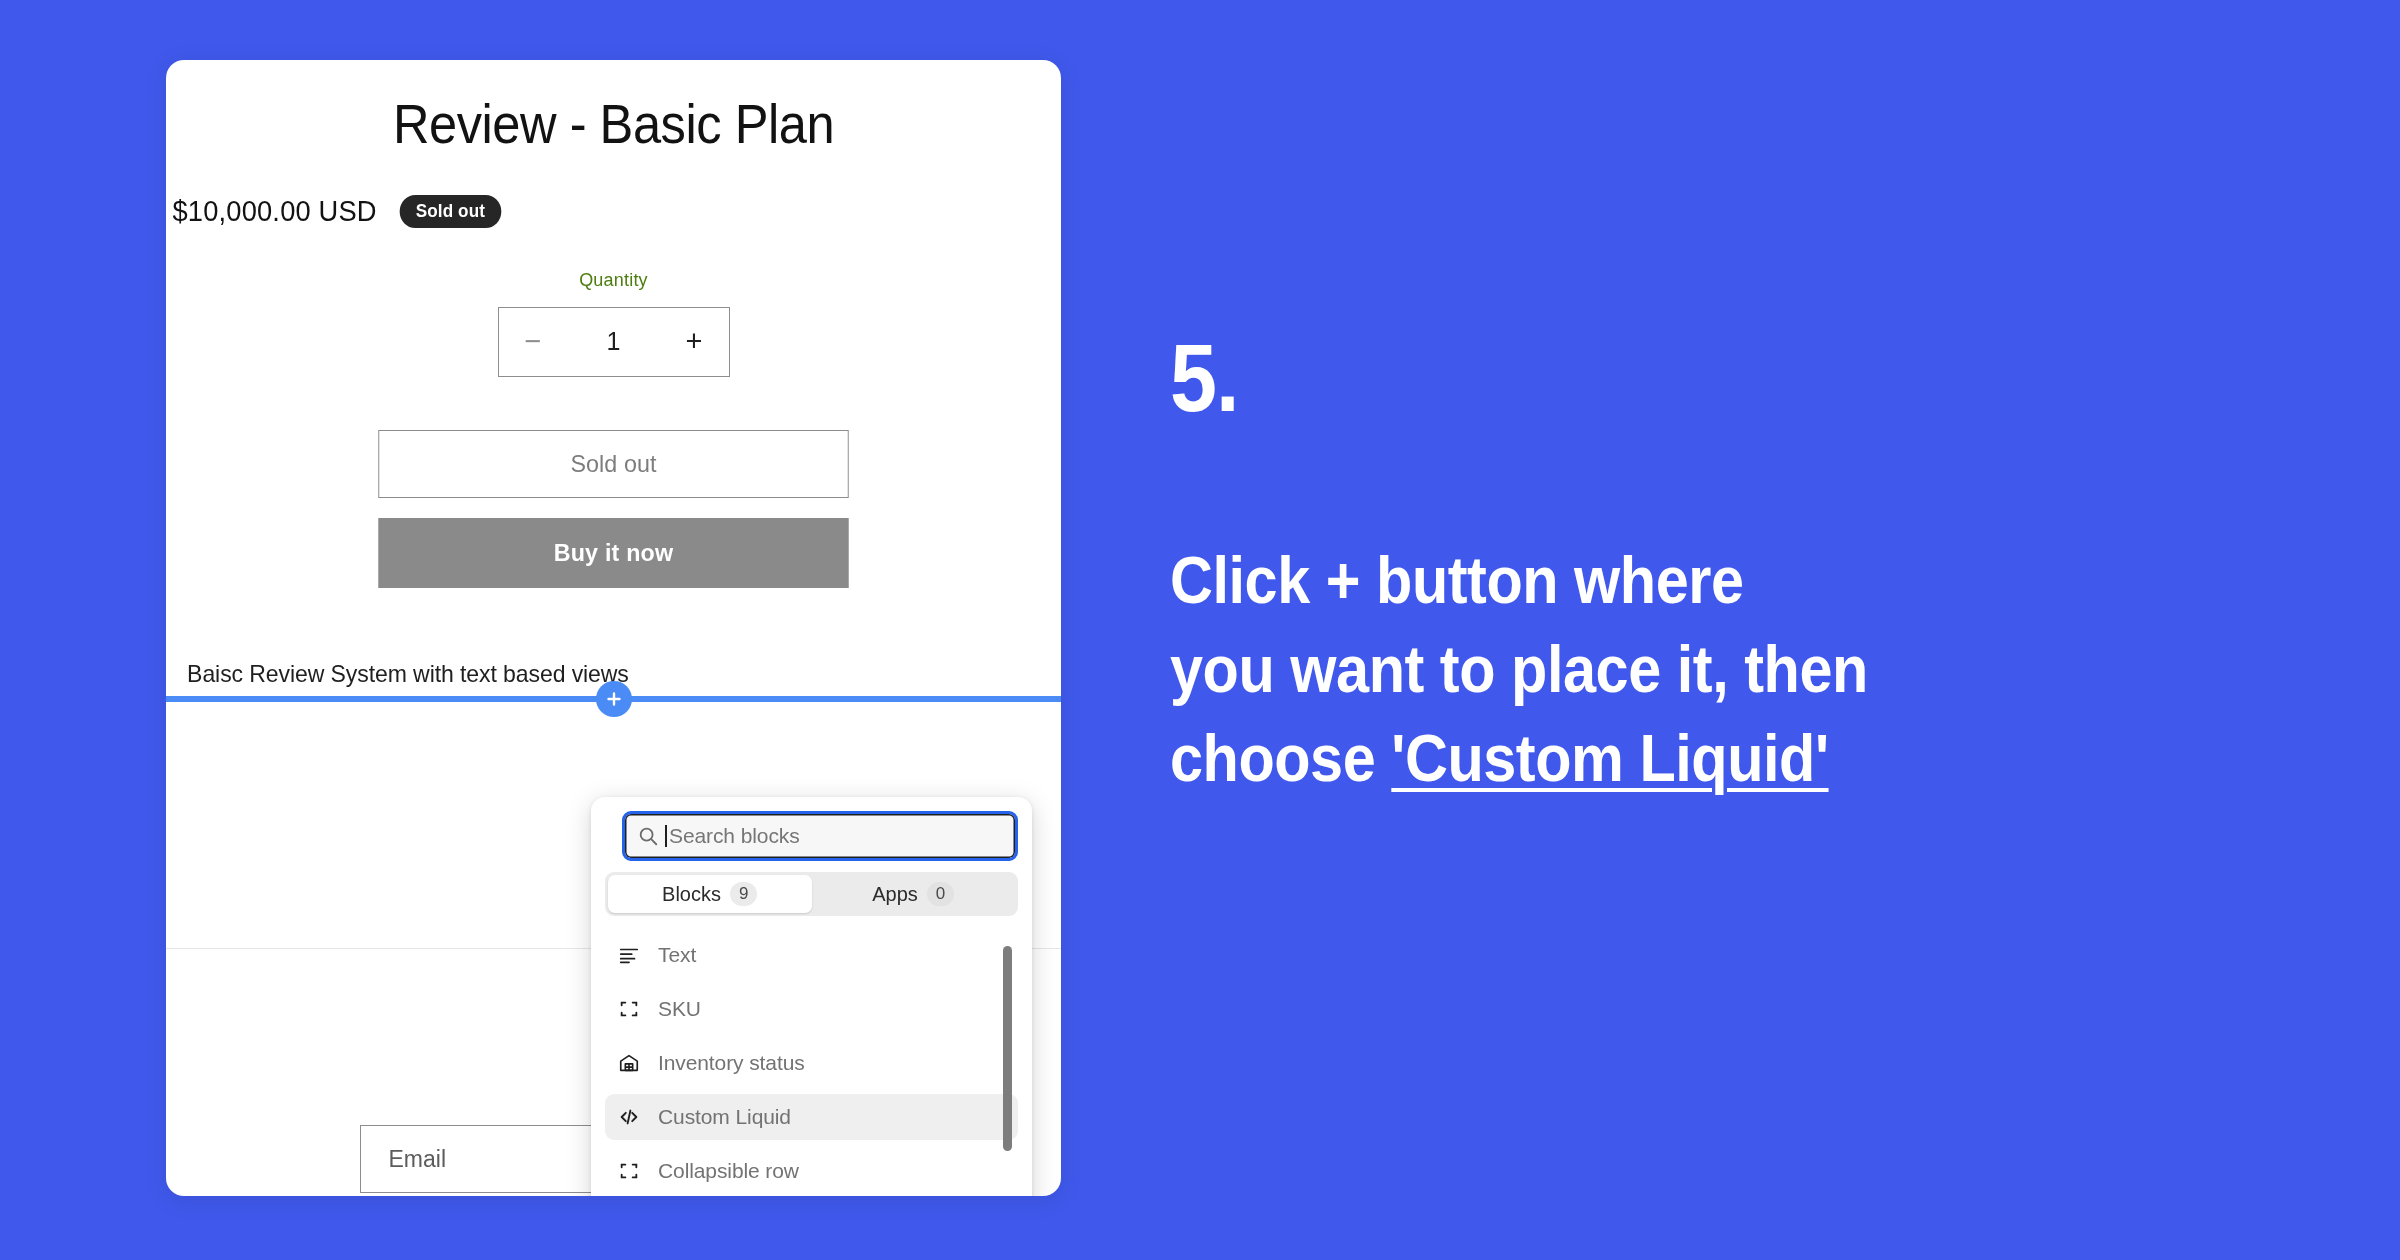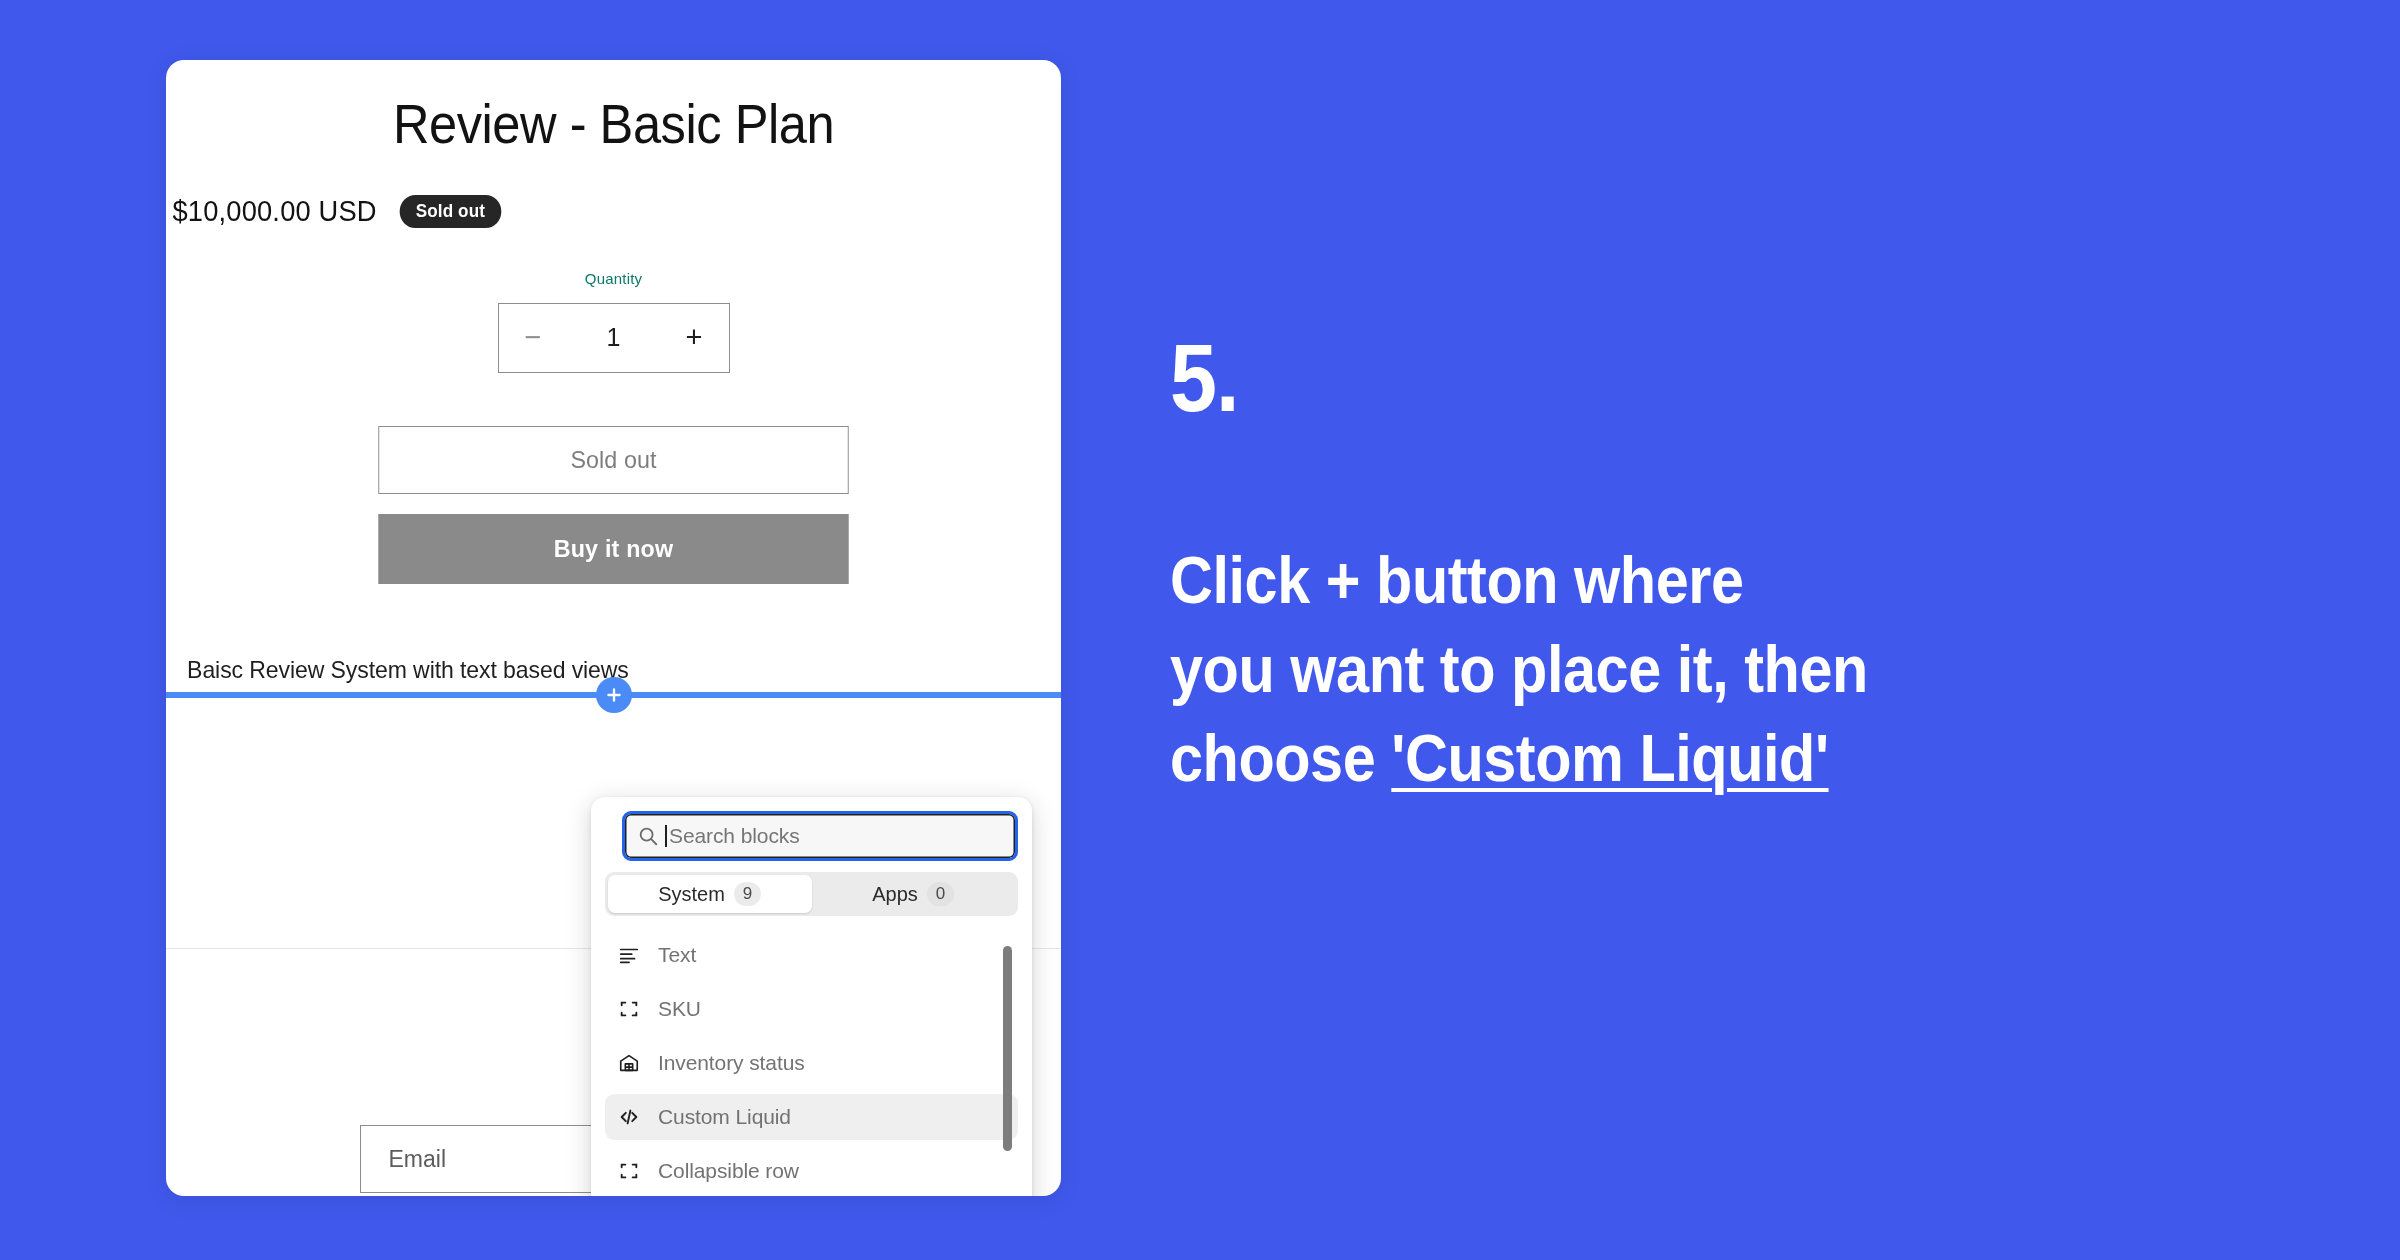--- a/index.html
+++ b/index.html
@@ -71,22 +71,22 @@
     padding: 7px 17px 8px;
     border-radius: 999px;
     letter-spacing: 0.1px;
     line-height: 1;
     transform: scaleX(0.95);
   }
 
   .qty-label {
     margin-top: 42px;
     text-align: center;
-    font-size: 15px;
-    color: #0f766e;
+    font-size: 18px;
+    color: #4d7c0f;
     letter-spacing: 0.2px;
   }
 
   .qty-stepper {
     margin: 16px auto 0;
     width: 232px;
     height: 70px;
     border: 1px solid #8e8e8e;
     display: flex;
     align-items: center;
@@ -414,21 +414,21 @@
       <svg class="search-icon" viewBox="0 0 24 24" fill="none" stroke="currentColor" stroke-width="2" stroke-linecap="round">
         <circle cx="10.5" cy="10.5" r="6.5"></circle>
         <path d="M15.5 15.5 L21 21"></path>
       </svg>
       <span class="search-caret"></span>
       <span class="search-placeholder">Search blocks</span>
     </div>
 
     <div class="seg-control">
       <div class="seg-tab active">
-        <span>System</span>
+        <span>Blocks</span>
         <span class="seg-badge">9</span>
       </div>
       <div class="seg-tab">
         <span>Apps</span>
         <span class="seg-badge">0</span>
       </div>
     </div>
 
     <div class="block-list">
 

